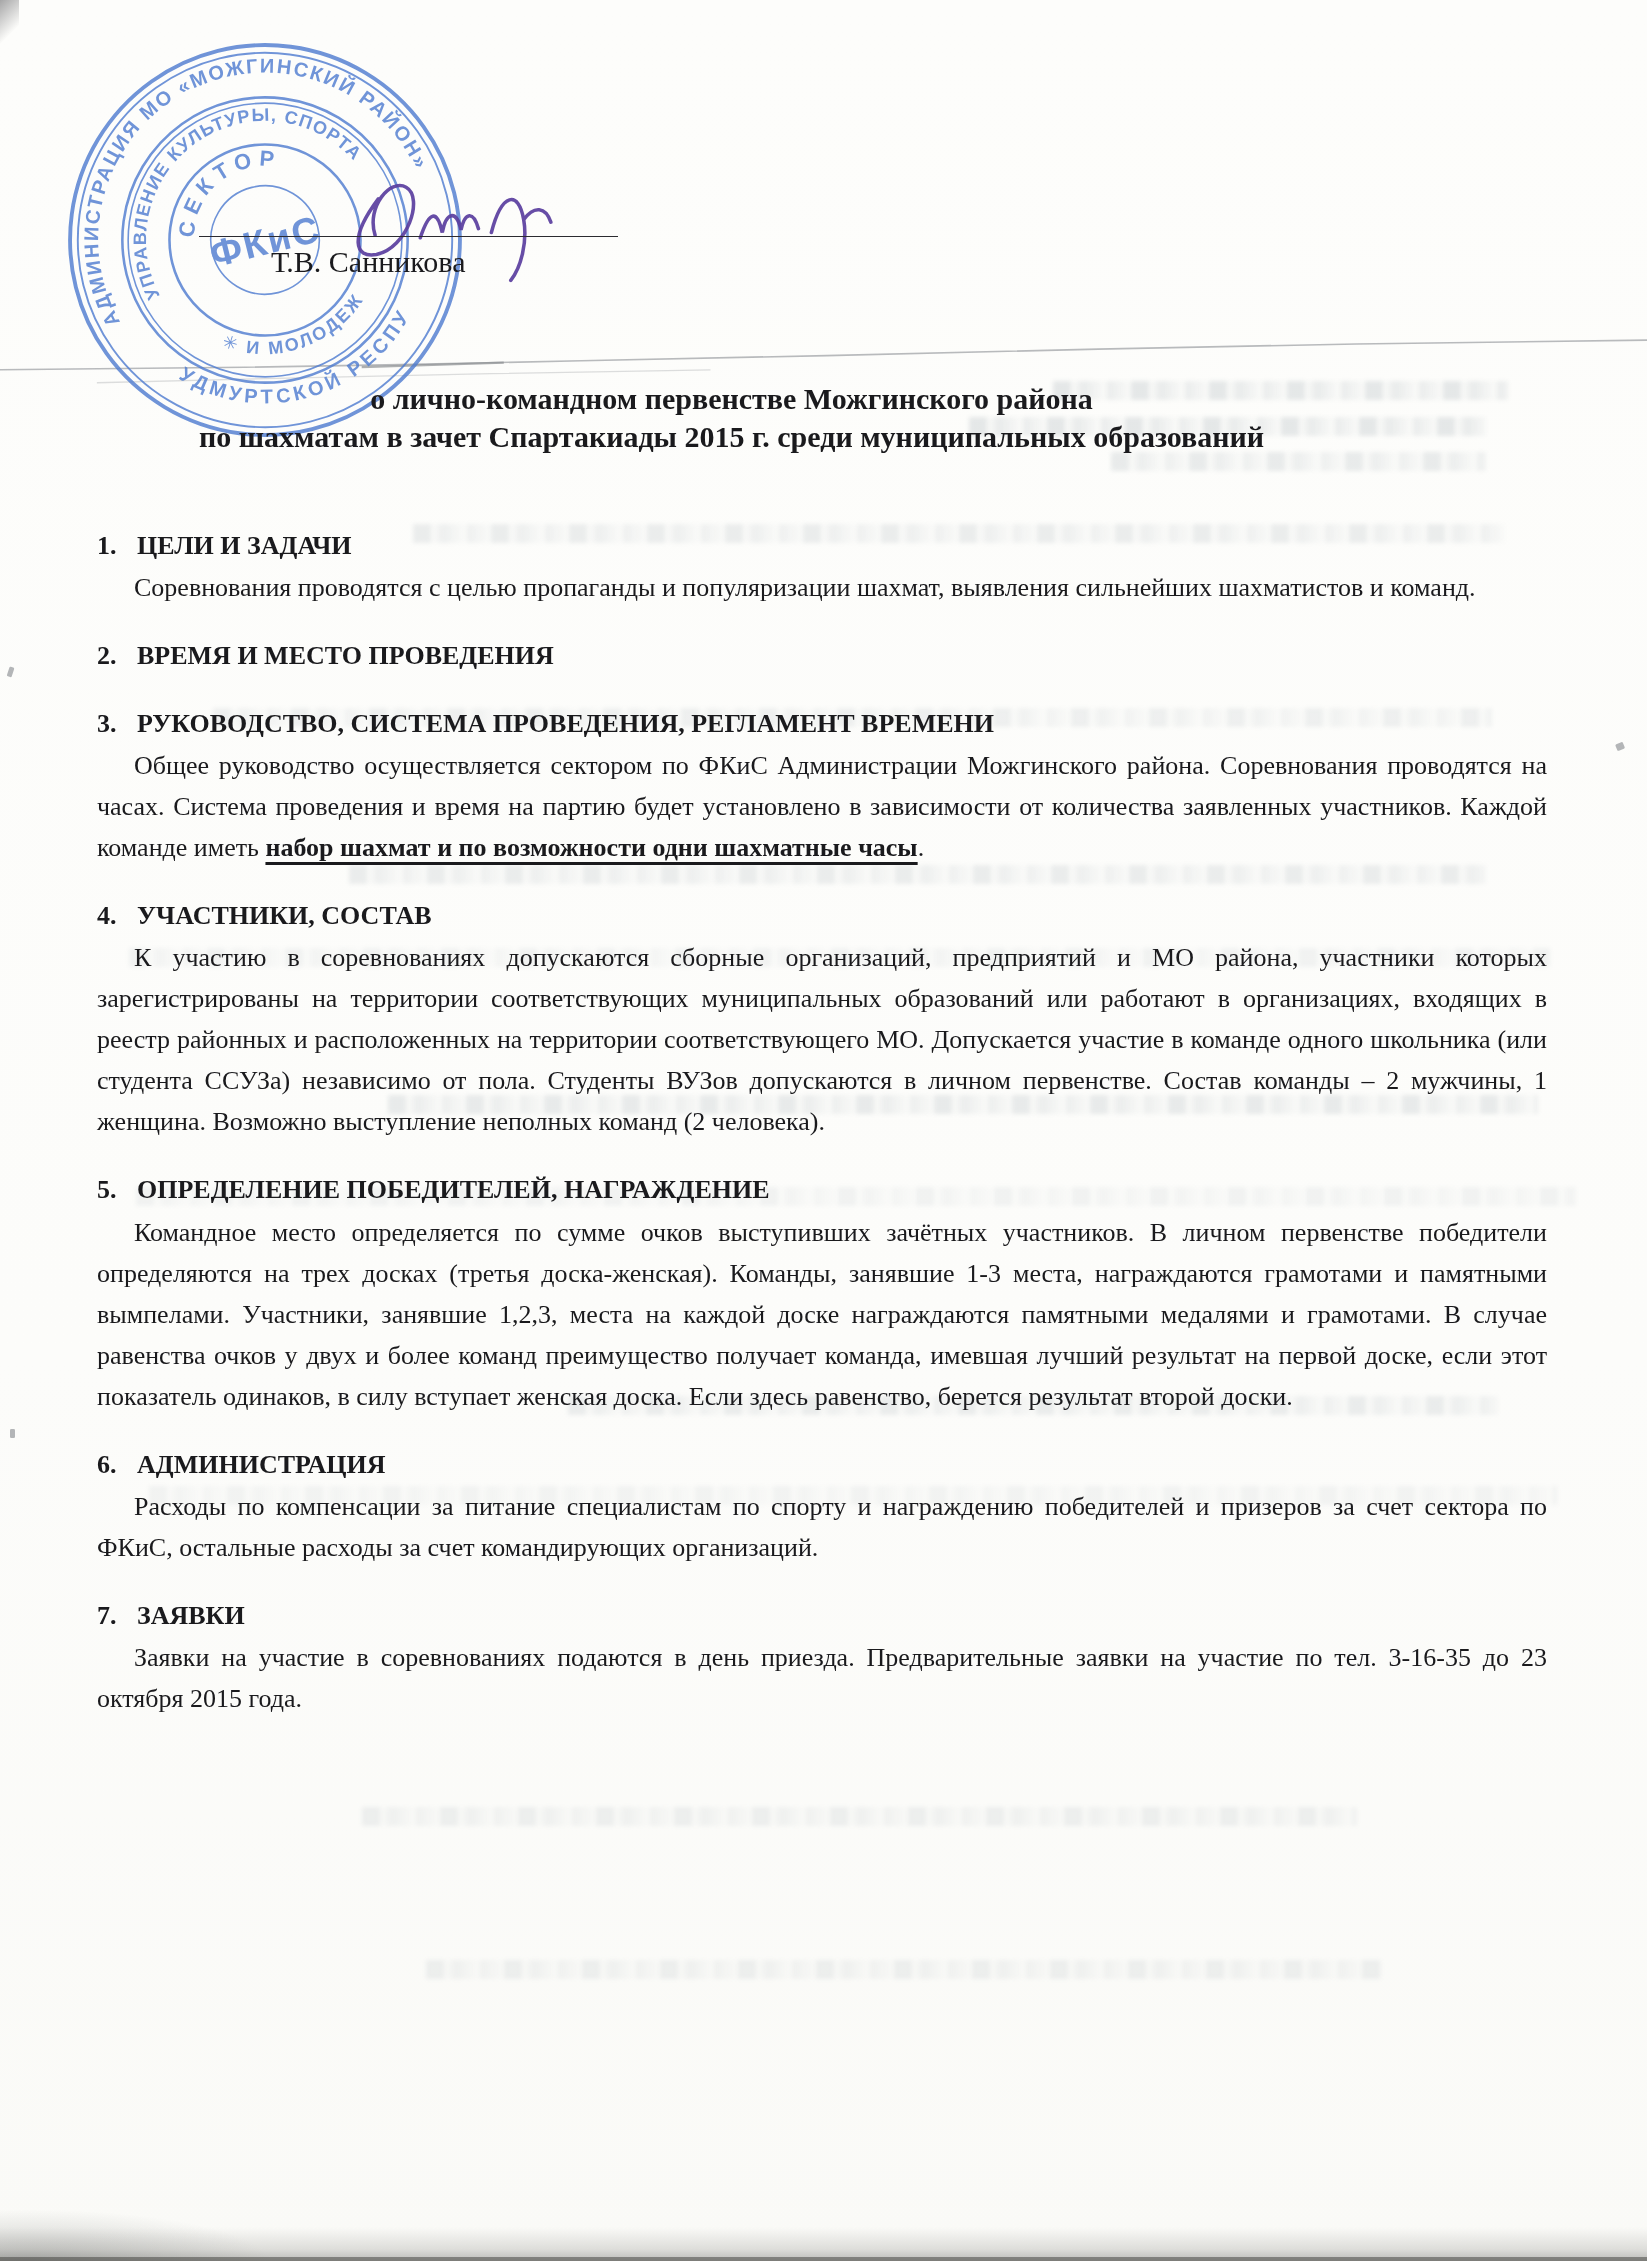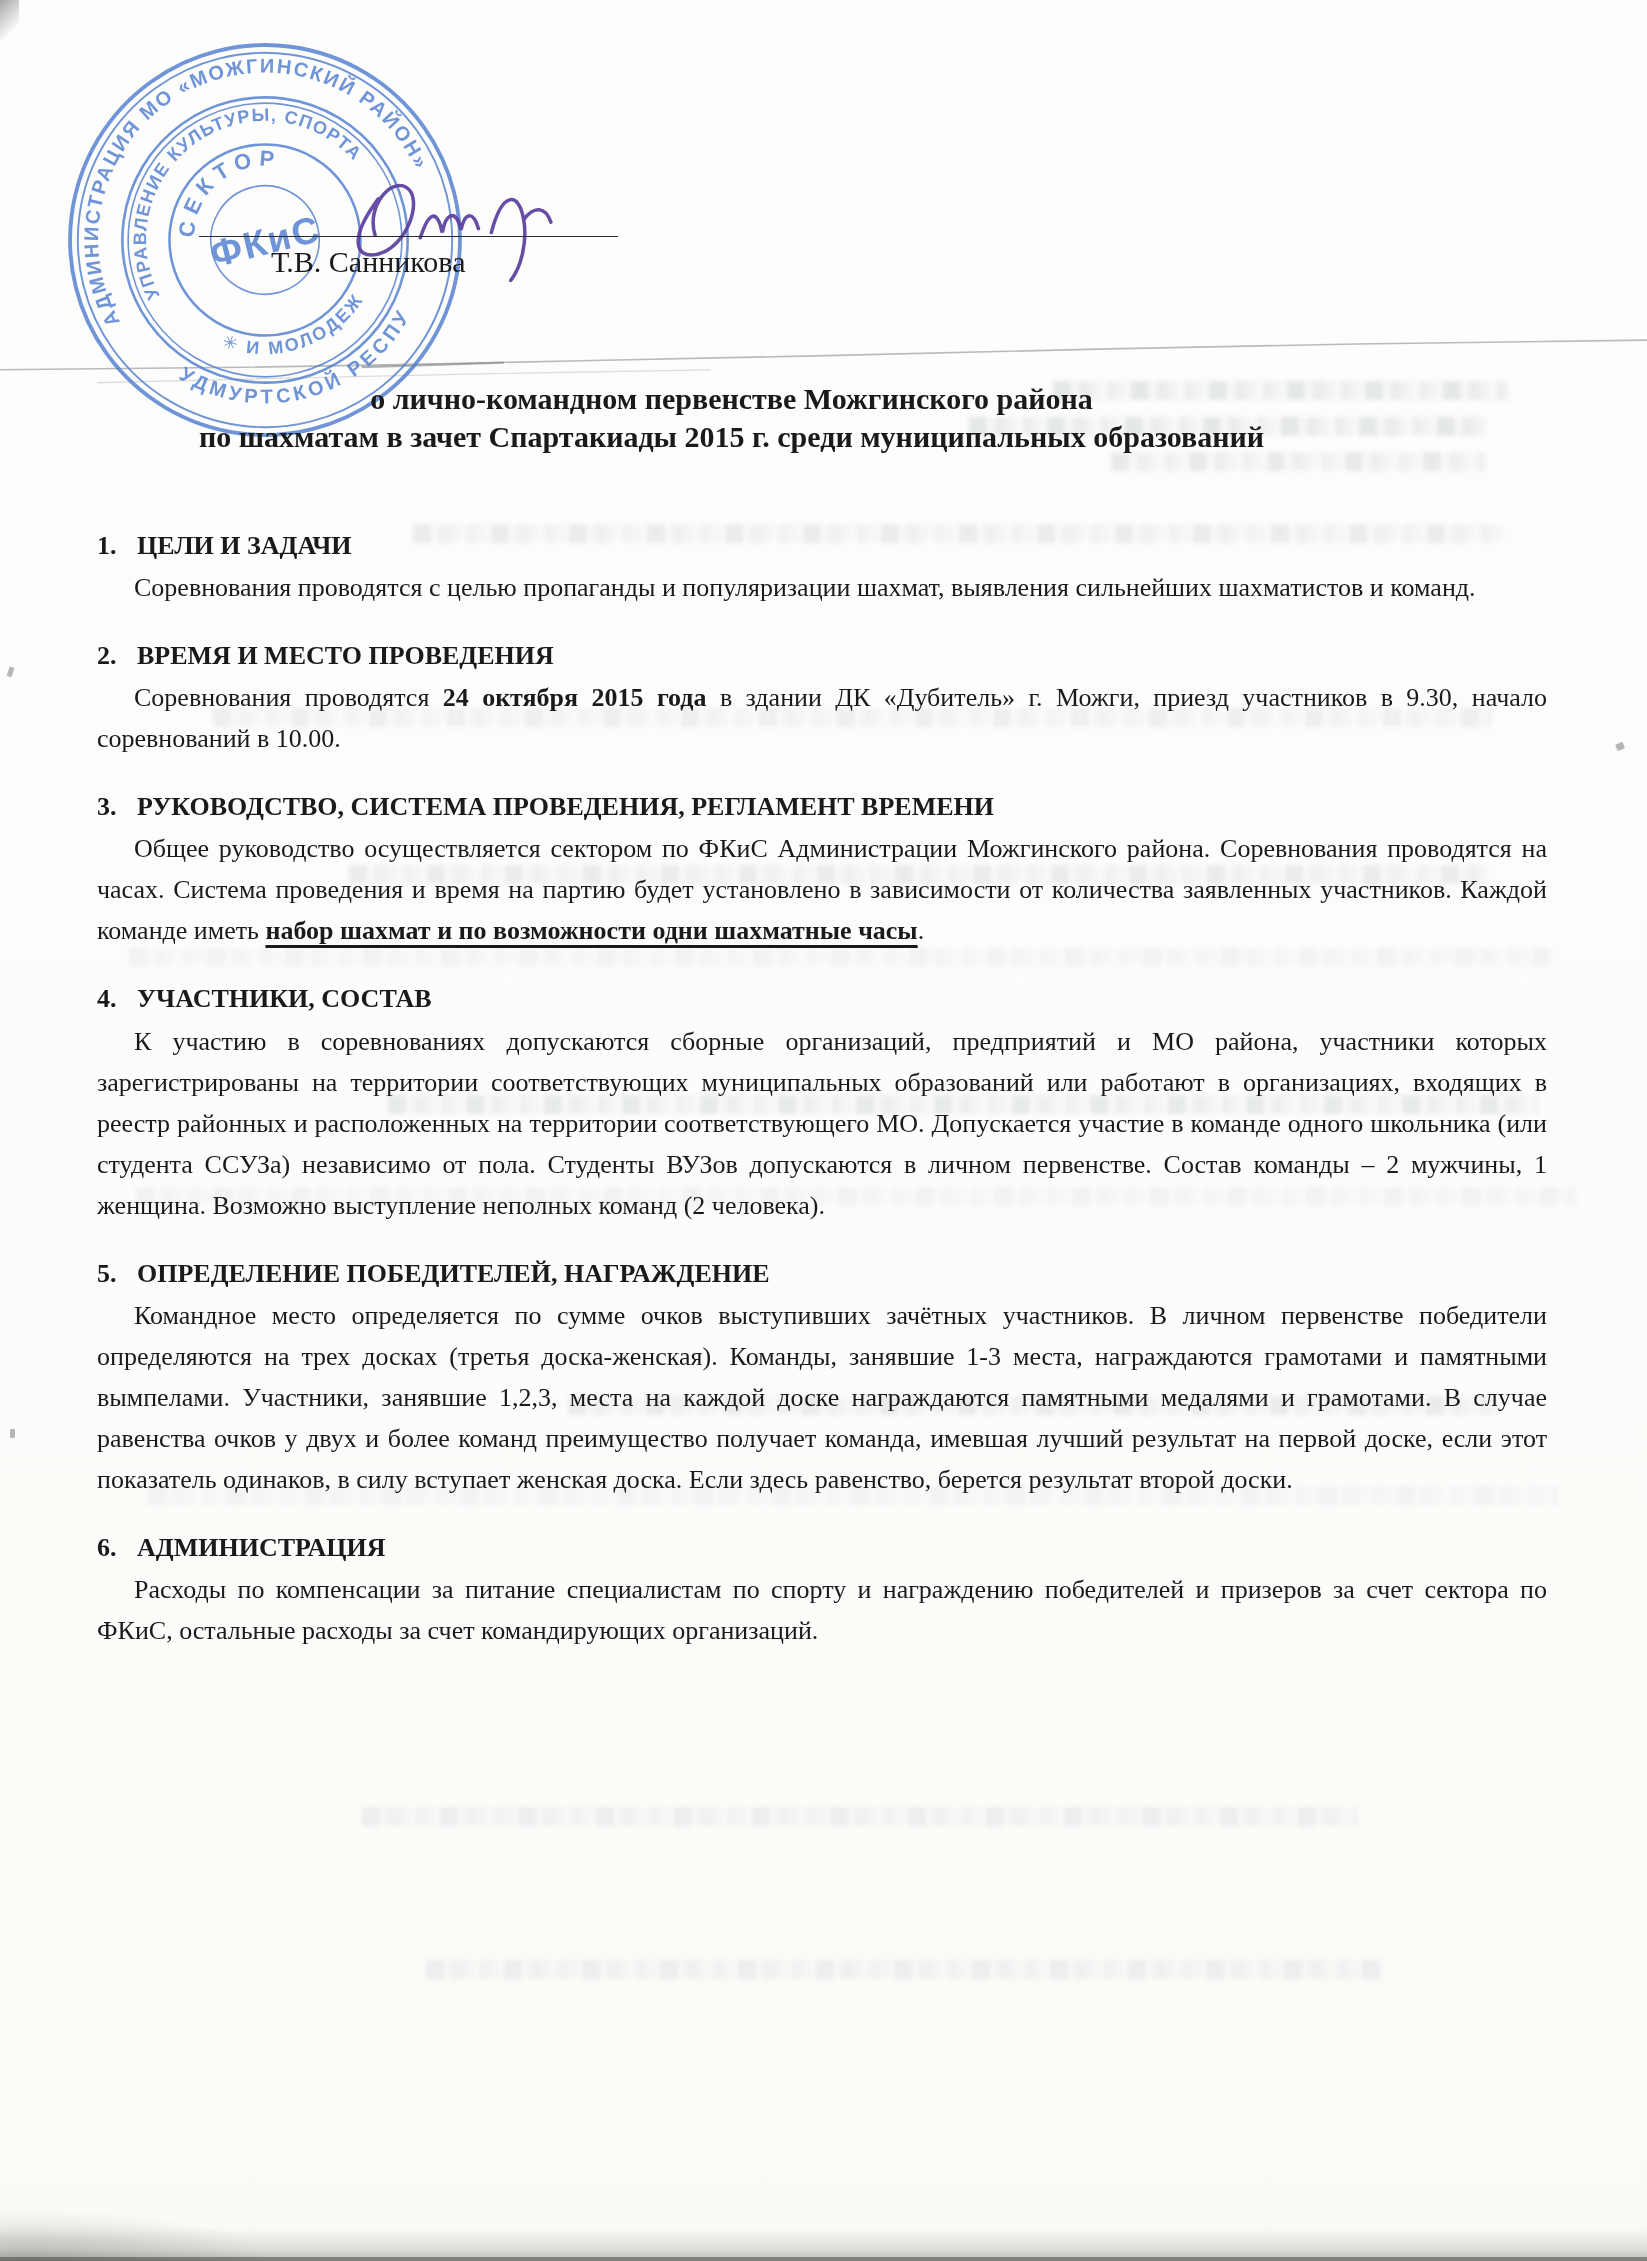--- a/index.html
+++ b/index.html
@@ -127,21 +127,20 @@
       <div class="sec-head">
         <span class="sec-num">1.</span><span>ЦЕЛИ И ЗАДАЧИ</span>
       </div>
       <p class="sec-body">Соревнования проводятся с целью пропаганды и популяризации шахмат, выявления сильнейших шахматистов и команд.</p>
     </div>
 
     <div class="section">
       <div class="sec-head">
         <span class="sec-num">2.</span><span>ВРЕМЯ И МЕСТО ПРОВЕДЕНИЯ</span>
       </div>
-      <p class="sec-body"><span>Соревнования проводятся </span><span class="b">24 октября 2015 года</span><span> в здании ДК «Дубитель» г. Можги, приезд участников в 9.30, начало соревнований в 10.00.</span></p>
     </div>
 
     <div class="section">
       <div class="sec-head">
         <span class="sec-num">3.</span><span>РУКОВОДСТВО, СИСТЕМА ПРОВЕДЕНИЯ, РЕГЛАМЕНТ ВРЕМЕНИ</span>
       </div>
       <p class="sec-body"><span>Общее руководство осуществляется сектором по ФКиС Администрации Можгинского района. Соревнования проводятся на часах. Система проведения и время на партию будет установлено в зависимости от количества заявленных участников. Каждой команде иметь </span><span class="bu">набор шахмат и по возможности одни шахматные часы</span><span>.</span></p>
     </div>
 
     <div class="section">
@@ -158,20 +157,26 @@
       <p class="sec-body">Командное место определяется по сумме очков выступивших зачётных участников. В личном первенстве победители определяются на  трех досках (третья доска-женская). Команды, занявшие 1-3 места, награждаются грамотами и памятными вымпелами. Участники, занявшие 1,2,3, места на каждой доске награждаются памятными медалями и грамотами. В случае равенства очков у двух и более команд преимущество получает команда, имевшая лучший результат на первой доске, если этот показатель одинаков, в силу вступает женская доска. Если здесь равенство, берется результат второй доски.</p>
     </div>
 
     <div class="section">
       <div class="sec-head">
         <span class="sec-num">6.</span><span>АДМИНИСТРАЦИЯ</span>
       </div>
       <p class="sec-body">Расходы по компенсации за питание специалистам по спорту и награждению победителей и призеров за счет сектора по ФКиС, остальные расходы за счет командирующих организаций.</p>
     </div>
 
+    <div class="section">
+      <div class="sec-head">
+        <span class="sec-num">7.</span><span>ЗАЯВКИ</span>
+      </div>
+      <p class="sec-body">Заявки на участие в соревнованиях подаются в день приезда. Предварительные заявки на участие по тел. 3-16-35  до 23 октября 2015 года.</p>
+    </div>
 
   </div>
 
   <div class="corner-fuzz"></div>
   <div class="scan-bottom"></div>
   <div class="scan-bottom-line"></div>
 
 </div>
 
 

